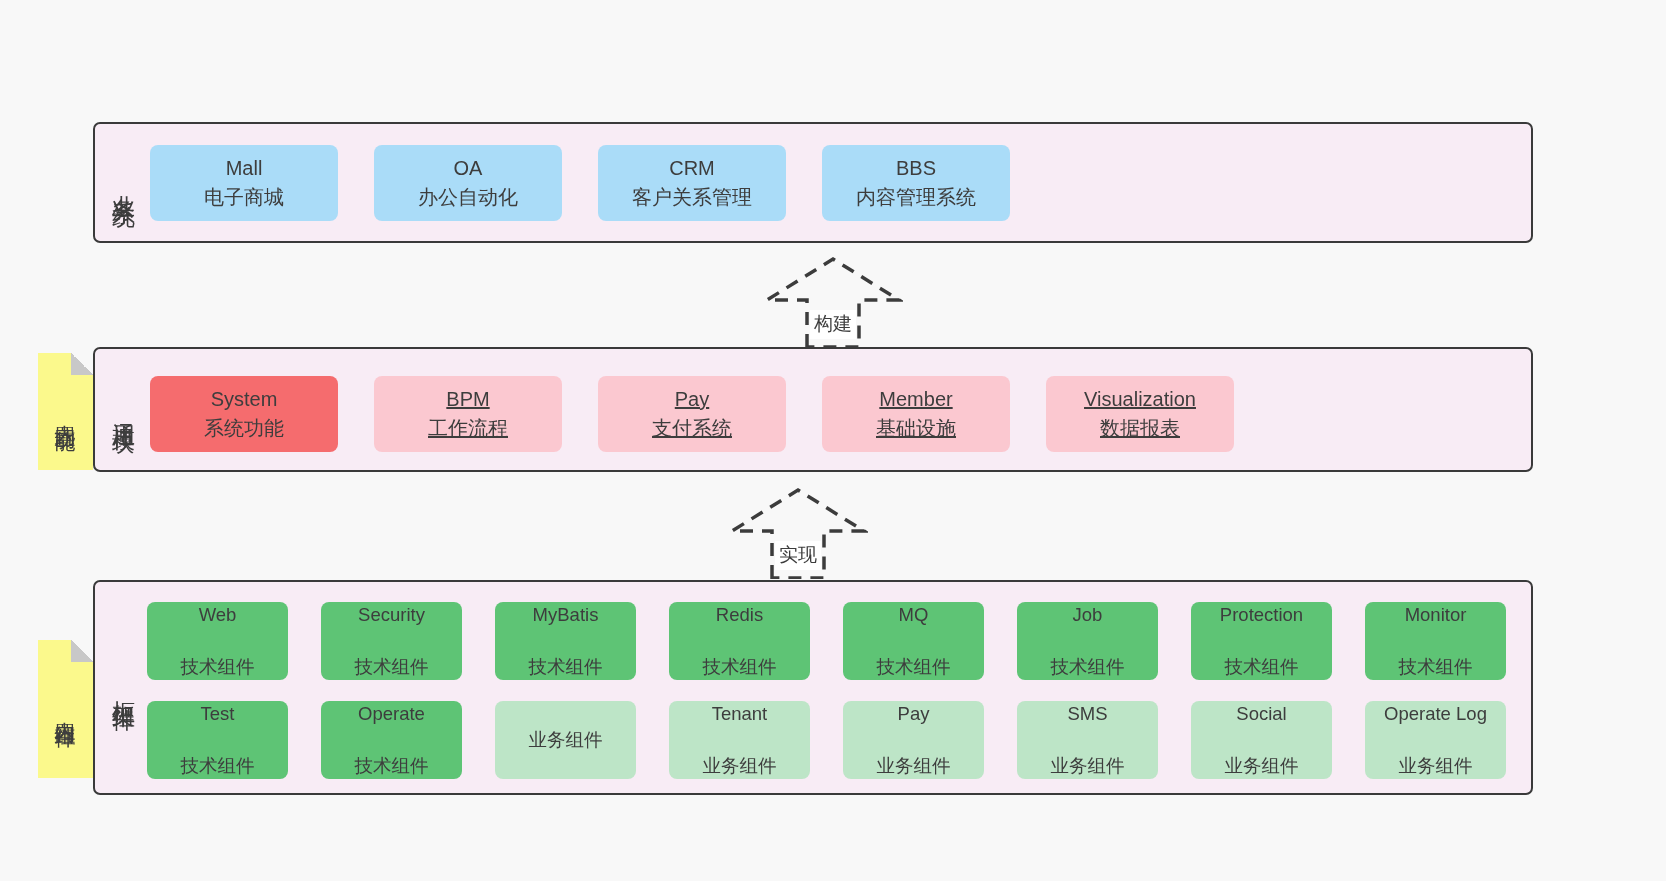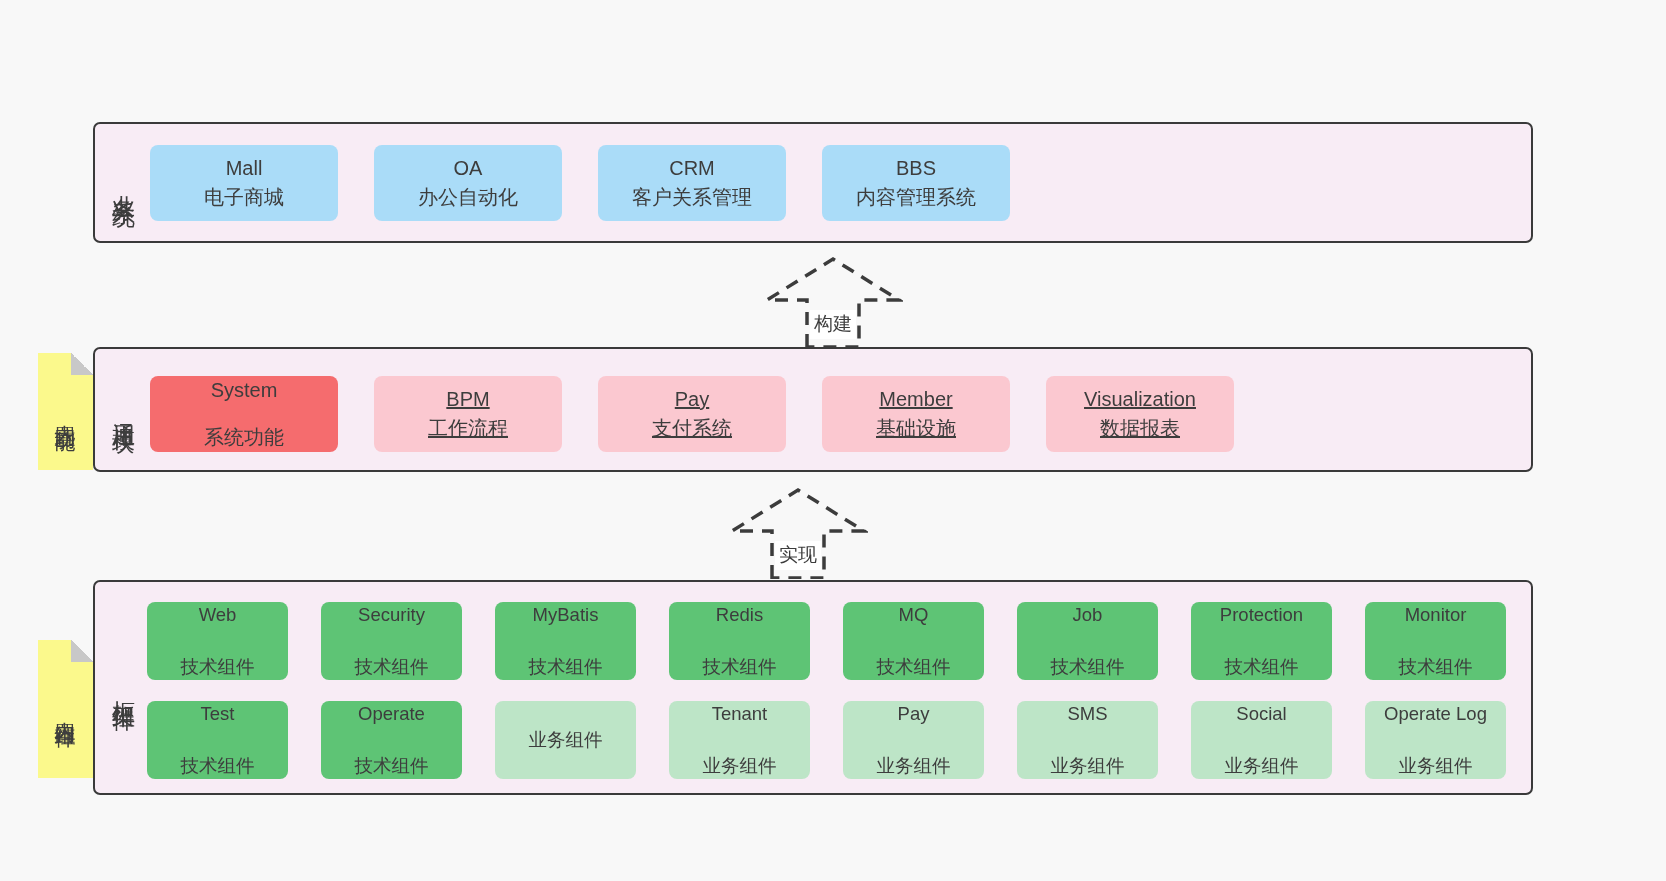--- a/index.html
+++ b/index.html
@@ -51,21 +51,21 @@
     align-items:center;
     justify-content:center;
     text-align:center;
     font-size:20px;
     line-height:1.45;
   }
   .bx-lg { width:188px; height:76px; }
   .bx-sm { width:141px; height:78px; font-size:18.5px; line-height:1.32; padding:0 4px;gap:28px; }
 
   .c-blue   { background:#aadcf8; }
-  .c-red    { background:#f56c6e;justify-content:space-between; }
+  .c-red    { background:#f56c6e; }
   .c-pink   { background:#fbc8d0;text-decoration:underline; }
   .c-green  { background:#5ec475; }
   .c-lgreen { background:#bde5c7; }
 
   
   .sticky {
     position:absolute;
     left:38px;
     width:55px;
     background:#fbf98c;

